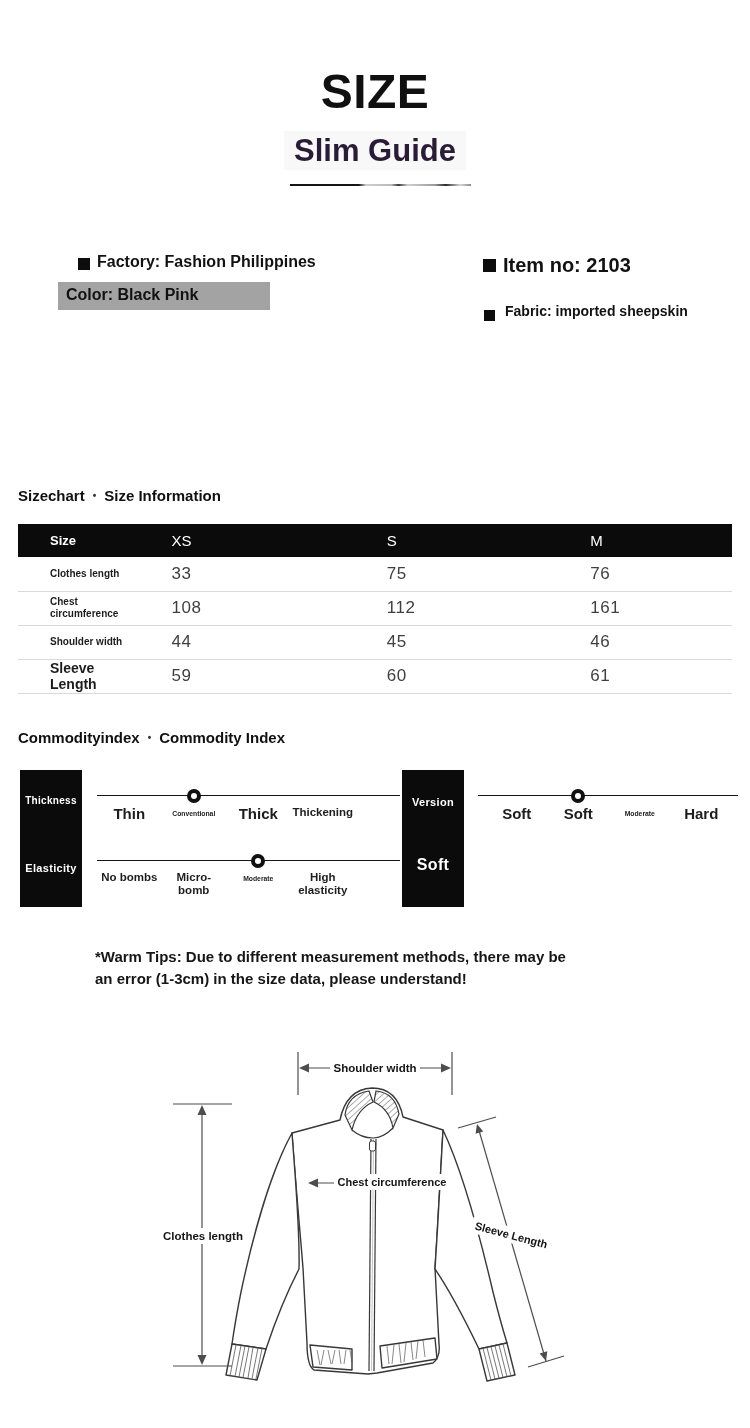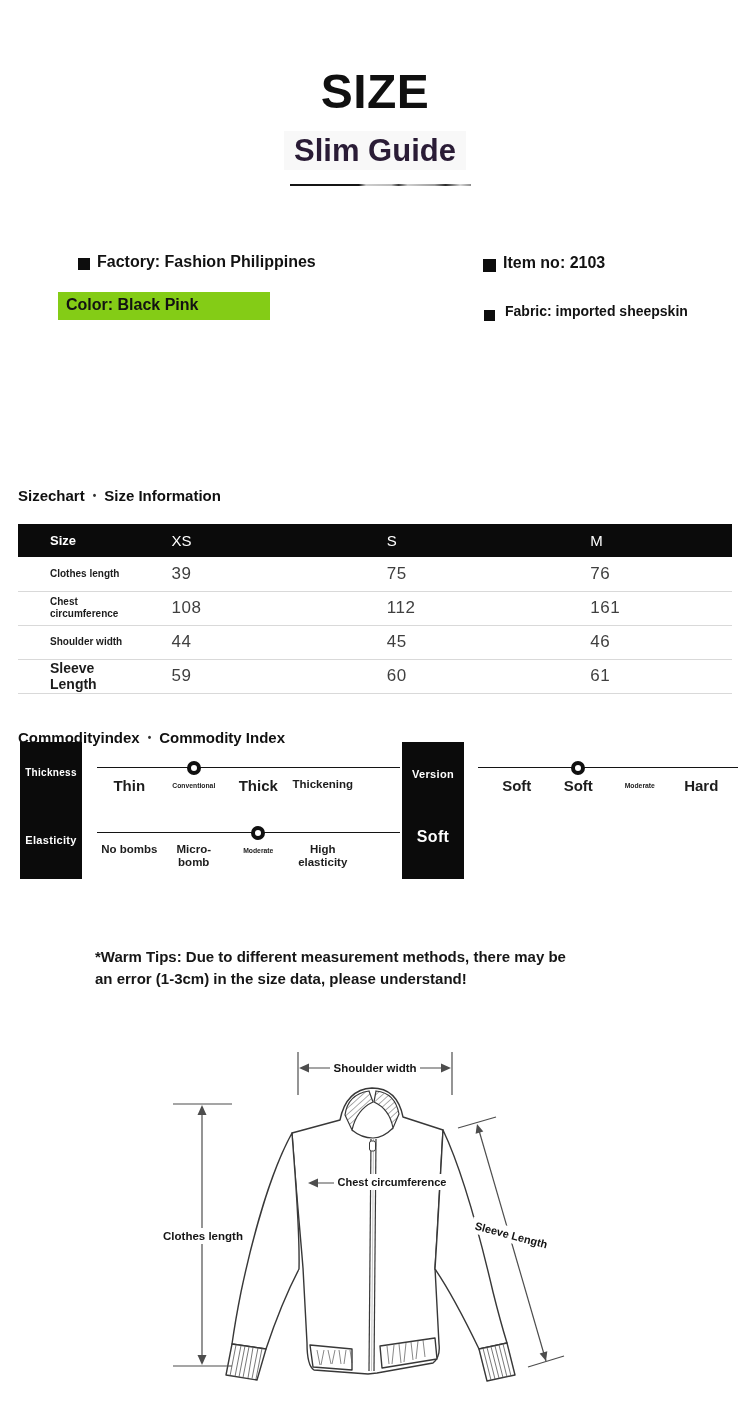--- a/index.html
+++ b/index.html
@@ -21,22 +21,22 @@
     position:absolute;top:184px;left:290px;width:181px;height:2px;
     background:linear-gradient(90deg,#151515 0%,#151515 38%,#cfcfcf 42%,#b9b9b9 56%,#3a3a3a 60%,#cfcfcf 65%,#9c9c9c 80%,#2a2a2a 86%,#d7d7d7 94%,#8c8c8c 100%);
   }
   
   .binfo{position:absolute;background:#0d0d0d;}
   .b-factory{left:78px;top:258px;width:12px;height:12px;}
   .b-item{left:483px;top:259px;width:13px;height:13px;}
   .b-fabric{left:484px;top:310px;width:11px;height:11px;}
   .info-text{position:absolute;font-weight:700;color:#121212;margin:0;white-space:nowrap;}
   .t-factory{left:97px;top:253px;font-size:16px;}
-  .t-item{left:503px;top:254px;font-size:16px;}
-  .t-color{left:58px;top:292px;font-size:16px;background:#84cc16;padding:4px 72px 6px 8px;}
+  .t-item{left:503px;top:254px;font-size:20px;}
+  .t-color{left:58px;top:282px;font-size:16px;background:#a3a3a3;padding:4px 72px 6px 8px;}
   .t-fabric{left:505px;top:303px;font-size:14px;}
   
   .sec-title{position:absolute;margin:0;font-size:15px;font-weight:700;color:#101010;white-space:nowrap;}
   .sec-title .dot{font-size:10px;margin:0 8px;vertical-align:2px;color:#333;}
   .st-size{left:18px;top:487px;}
   .st-commodity{left:18px;top:729px;}
   .reminder{
     position:absolute;left:290px;top:489px;width:452px;margin:0;
     font-size:9.5px;font-weight:700;color:#3c3c3c;line-height:13px;
   }
@@ -53,21 +53,21 @@
   .size-table .c3{width:25%;}
   .size-table thead .c0{padding-left:32px;font-size:13px;font-weight:700;}
   .size-table thead th.val{padding-left:38px;font-size:15px;font-weight:400;}
   .size-table tbody tr{height:34px;border-bottom:1px solid #d9d9d9;background:#fff;}
   .size-table tbody .lbl{
     padding-left:32px;font-size:10px;font-weight:700;color:#1c1c1c;line-height:12px;
   }
   .size-table tbody tr.last .lbl{font-size:14px;line-height:16px;}
   .size-table tbody td.val{padding-left:38px;font-size:17px;font-weight:400;color:#3f3f3f;letter-spacing:0.5px;}
   
-  .cgroup{position:absolute;top:742px;height:137px;}
+  .cgroup{position:absolute;top:770px;height:137px;}
   .cbox{
     position:absolute;left:0;top:0;width:62px;height:137px;background:#0b0b0b;
     display:flex;flex-direction:column;align-items:center;
   }
   .cbox-label{color:#ffffff;font-weight:700;letter-spacing:0.3px;text-align:center;}
   .cb-sm{font-size:10px;}
   .cb-md{font-size:11px;}
   .cb-lg{font-size:16px;}
   .g-left .cbox-label:first-child{margin-top:25px;}
   .g-left .cbox-label:last-child{margin-top:56px;}
@@ -121,21 +121,21 @@
       <tr>
         <th class="c0">Size</th>
         <th class="c1 val">XS</th>
         <th class="c2 val">S</th>
         <th class="c3 val">M</th>
       </tr>
     </thead>
     <tbody>
       <tr>
         <td class="lbl">Clothes length</td>
-        <td class="val">39</td>
+        <td class="val">33</td>
         <td class="val">75</td>
         <td class="val">76</td>
       </tr>
       <tr>
         <td class="lbl">Chest circumference</td>
         <td class="val">108</td>
         <td class="val">112</td>
         <td class="val">161</td>
       </tr>
       <tr>

